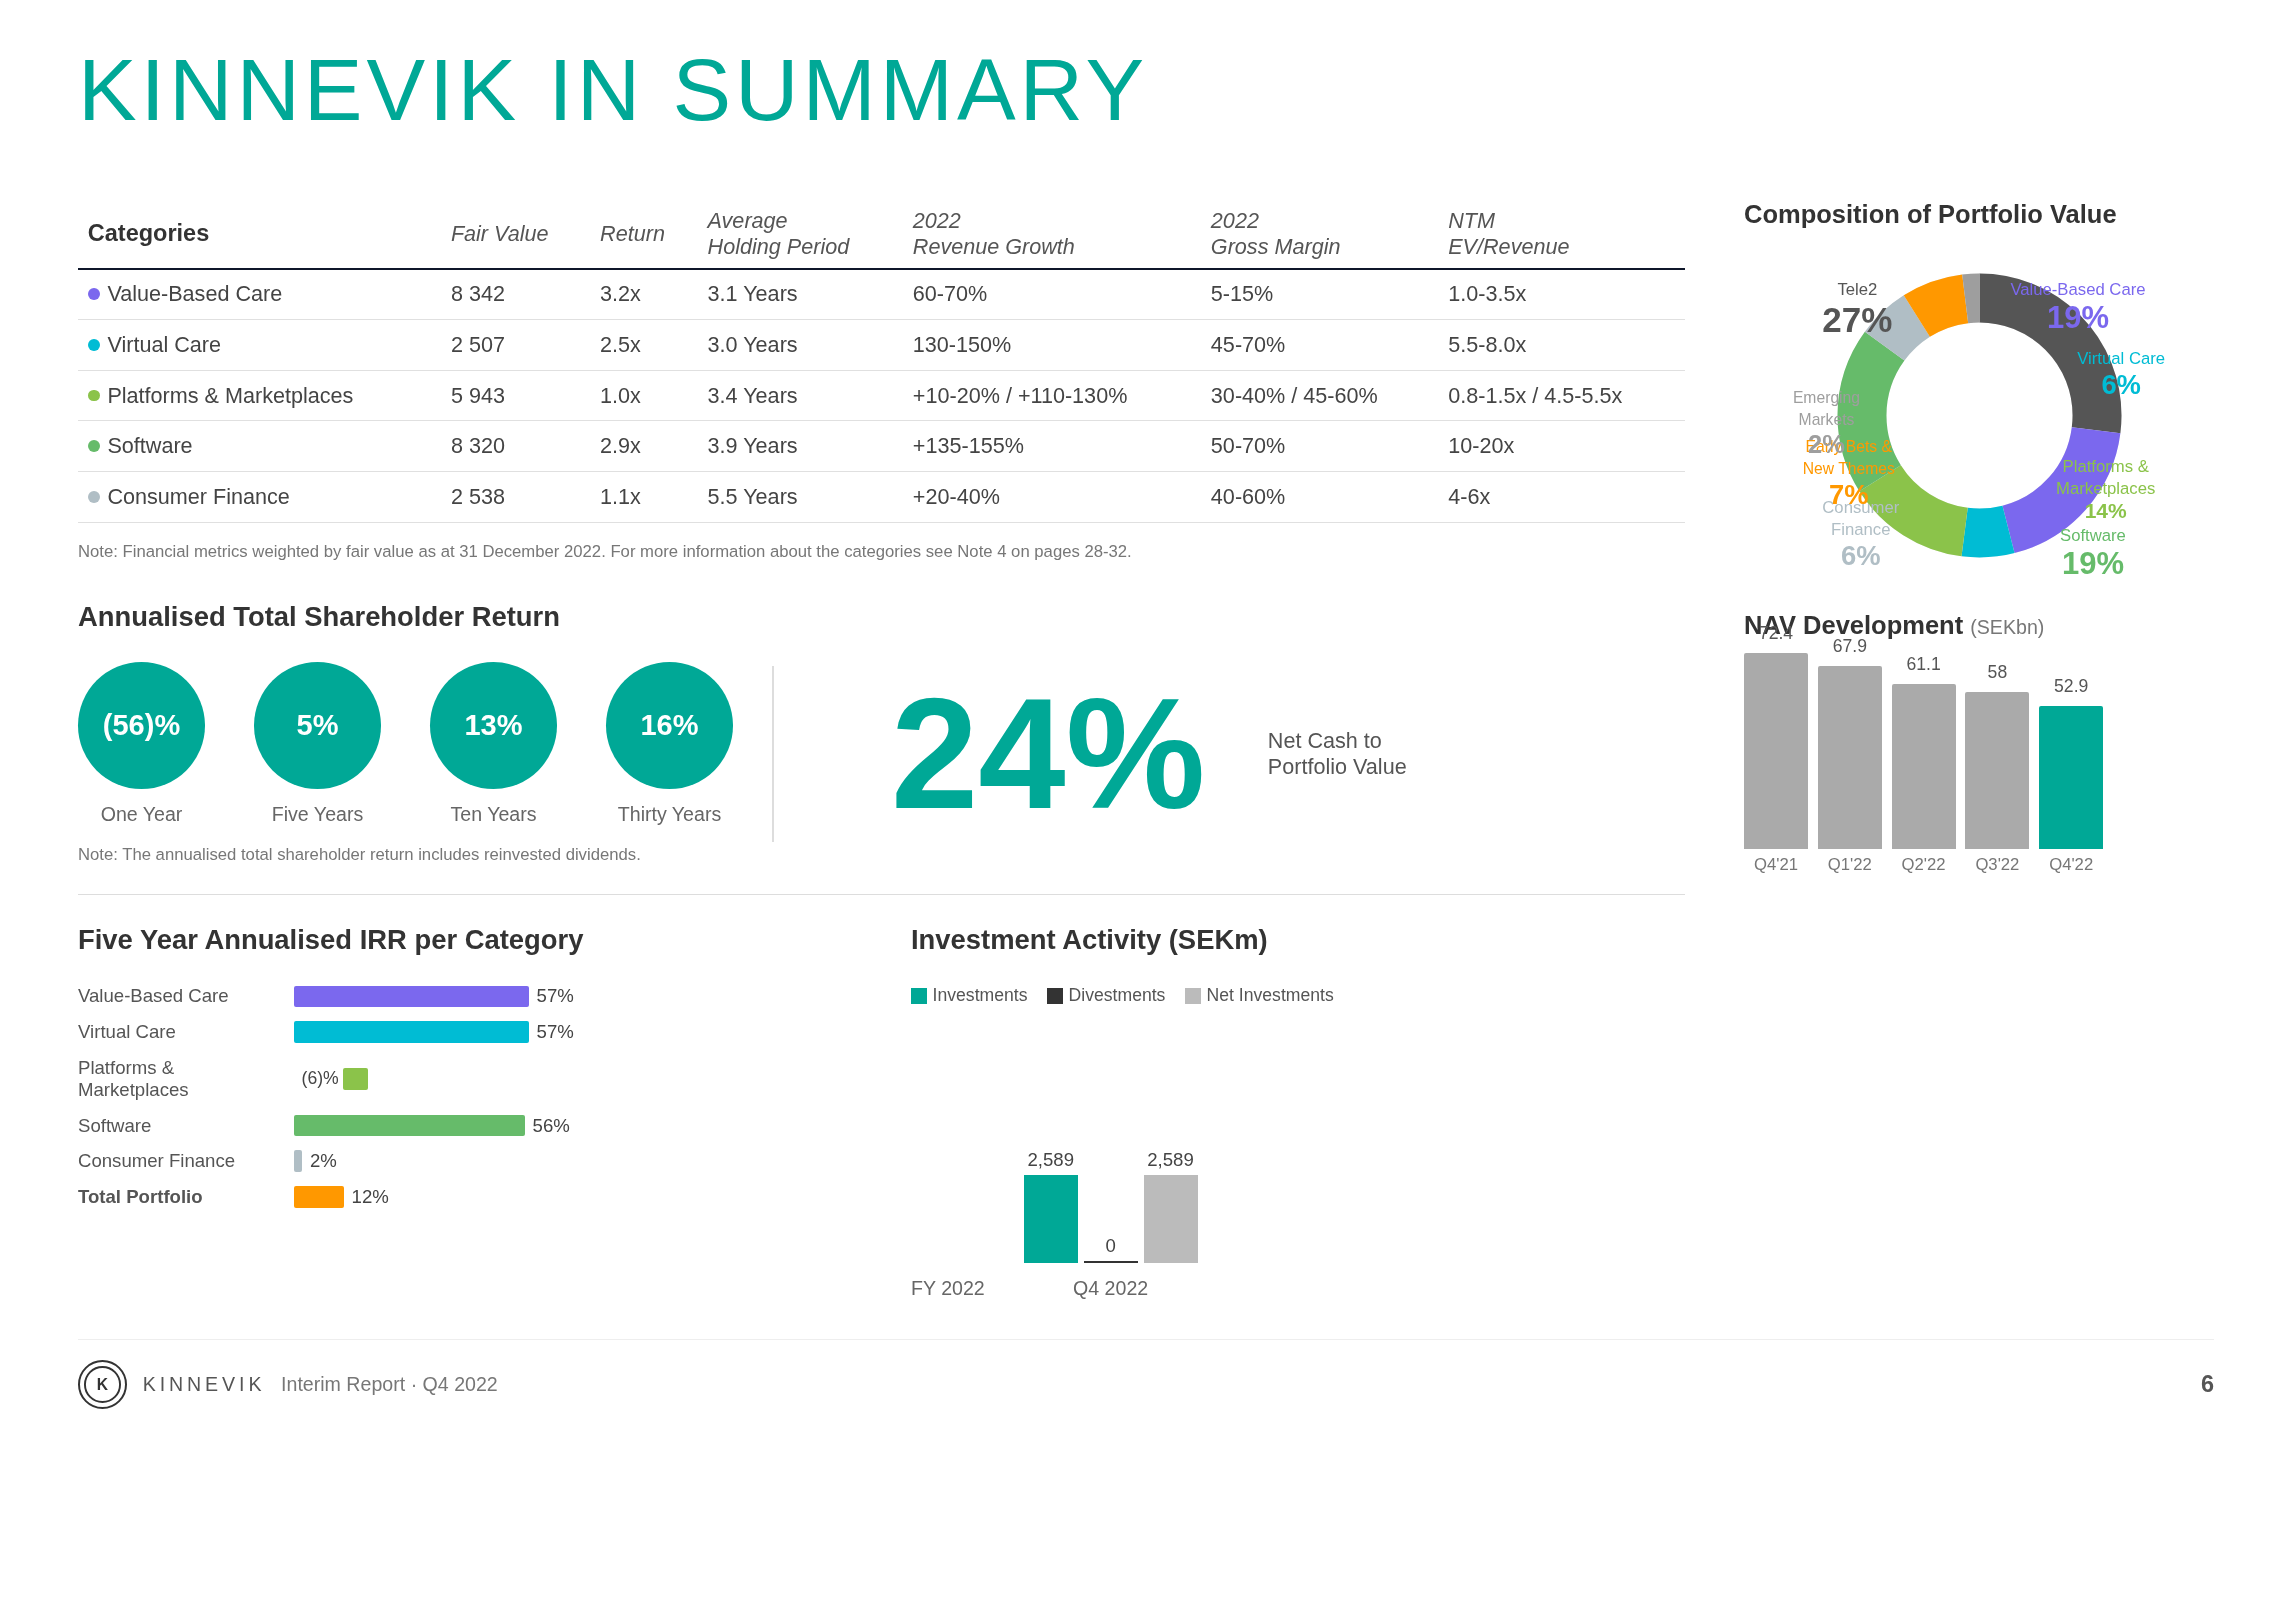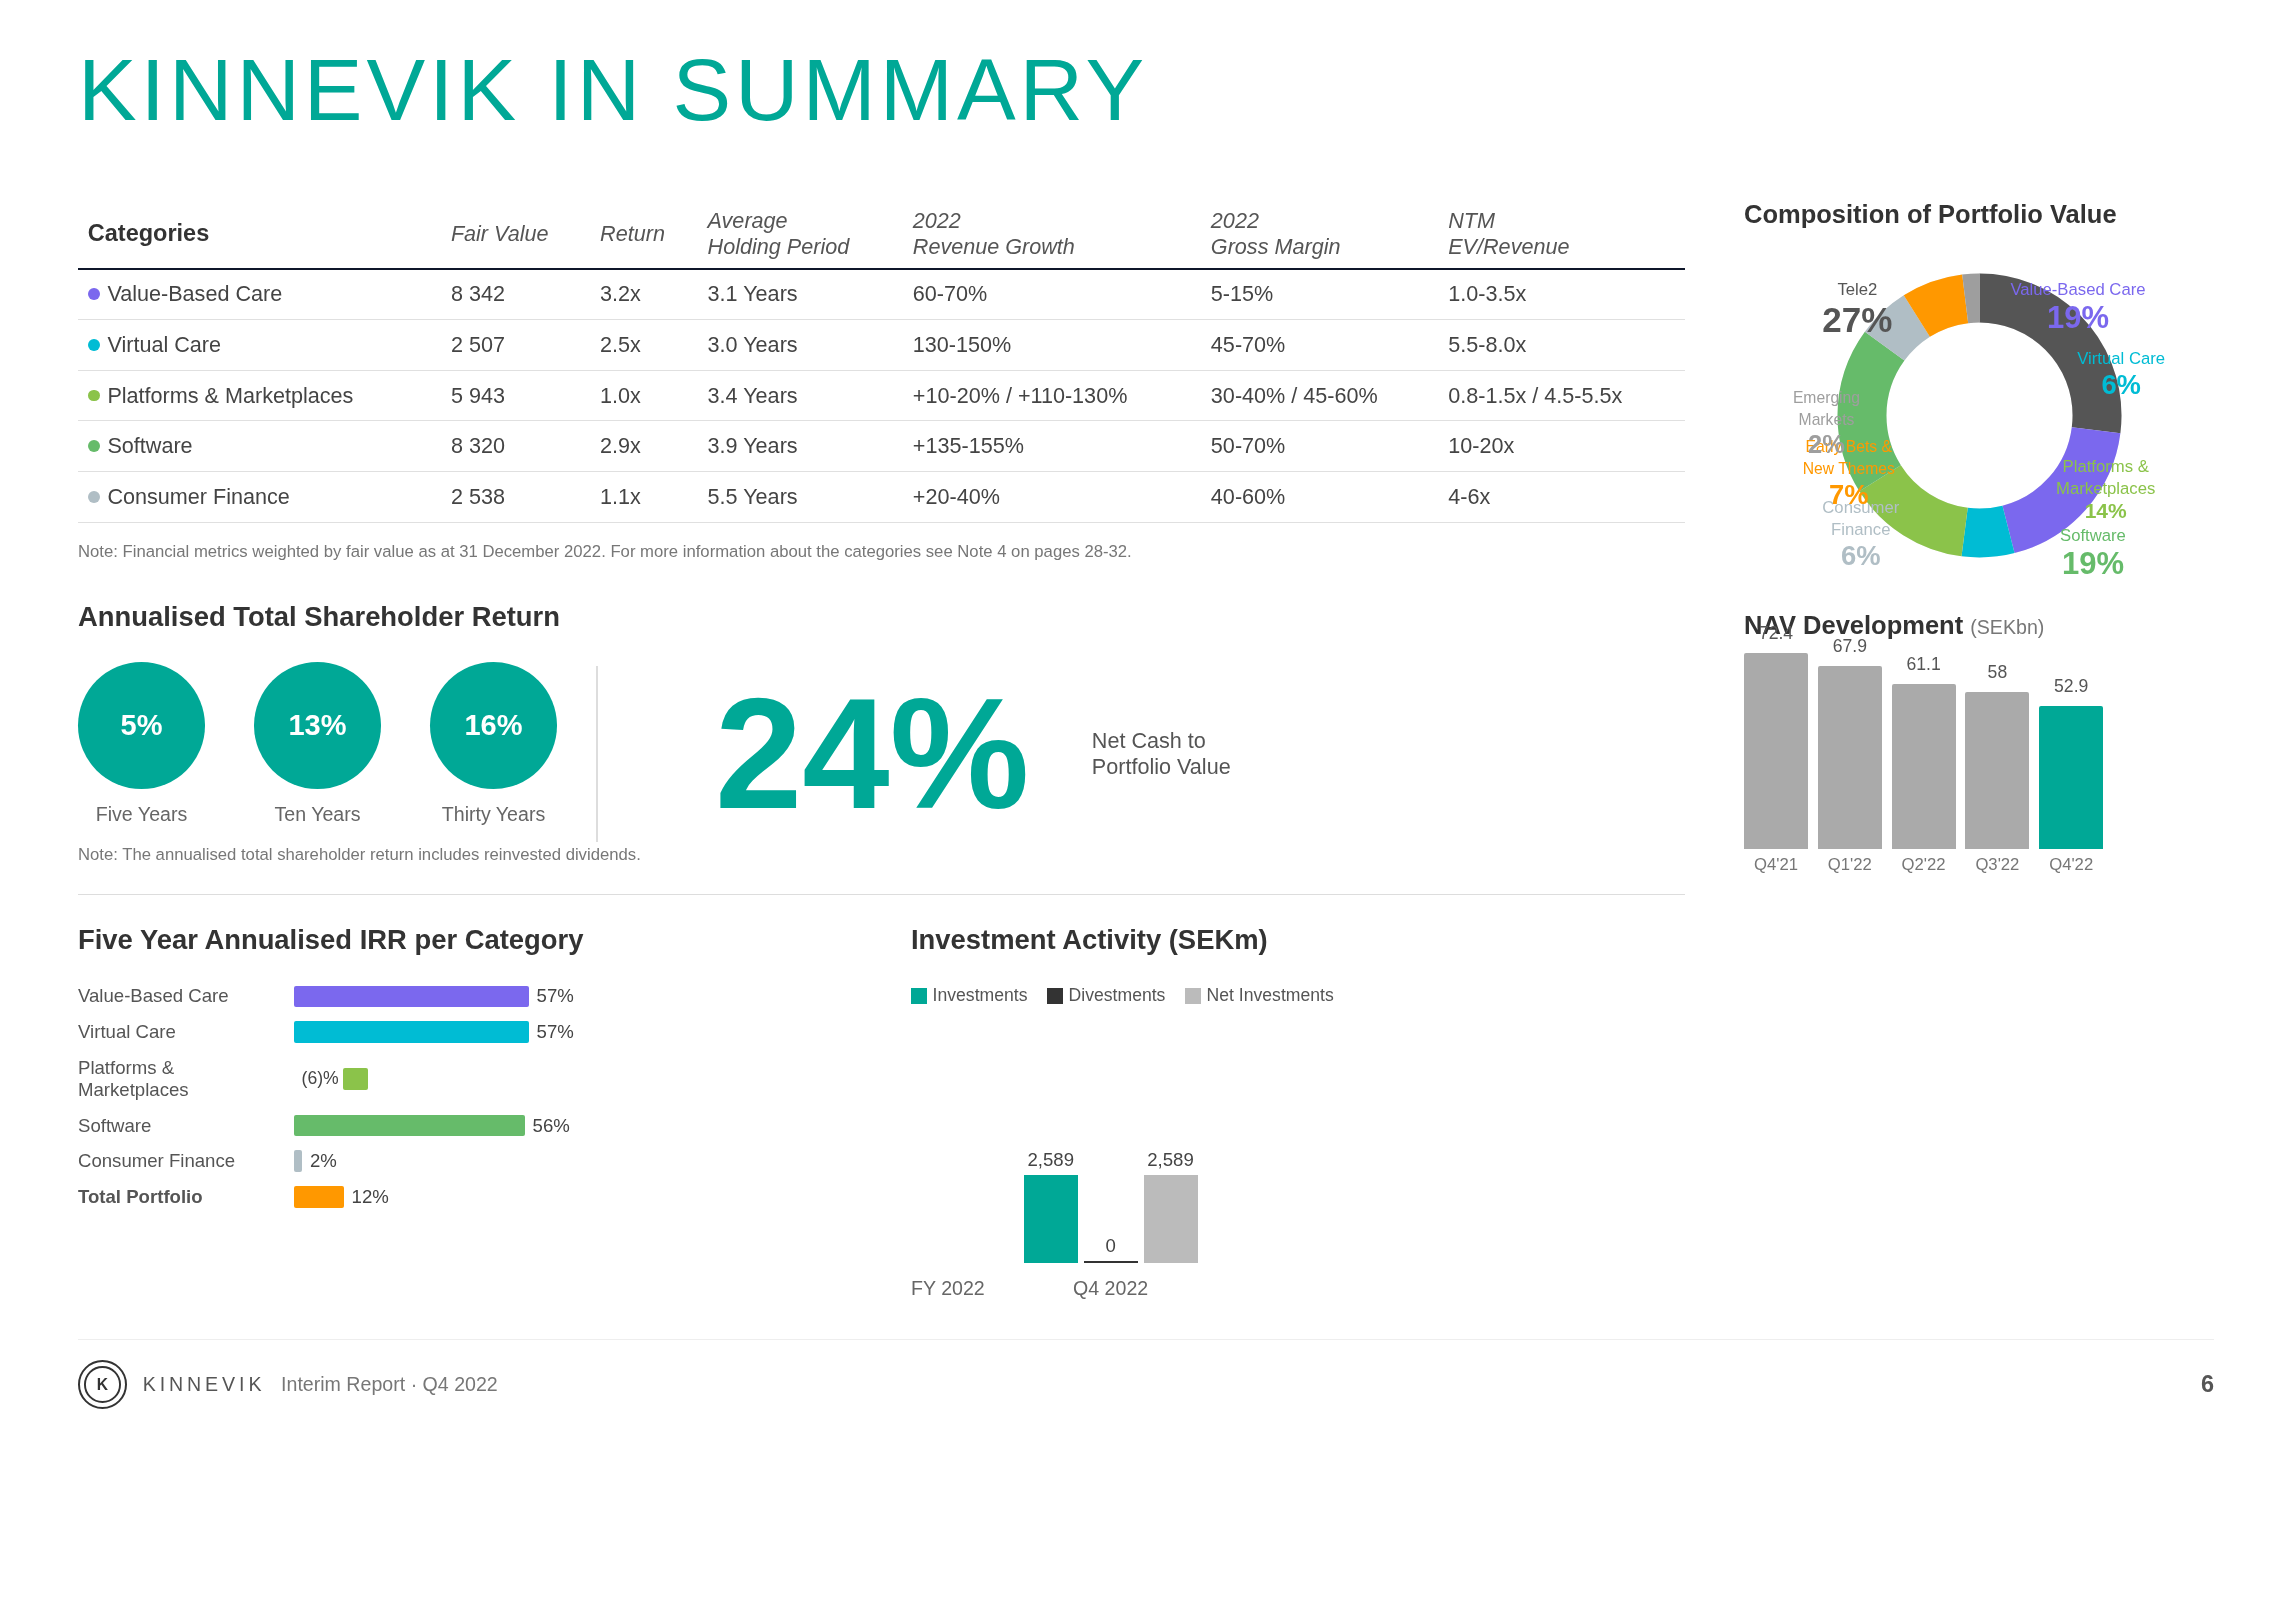--- a/index.html
+++ b/index.html
@@ -468,20 +468,24 @@
     <td>4-6x</td>
   </tr>
           </tbody>
       </table>
       <p class="table-note">Note: Financial metrics weighted by fair value as at 31 December 2022. For more information about the categories see Note 4 on pages 28-32.</p>
 
       <div class="shareholder-section">
         <div class="section-title">Annualised Total Shareholder Return</div>
         <div style="display:flex; align-items:center;">
           <div class="return-circles" id="return-circles">
+          <div class="circle-item">
+    <div class="circle">(56)%</div>
+    <span class="circle-label">One Year</span>
+  </div>
               <div class="circle-item">
     <div class="circle">5%</div>
     <span class="circle-label">Five Years</span>
   </div>
               <div class="circle-item">
     <div class="circle">13%</div>
     <span class="circle-label">Ten Years</span>
   </div>
               <div class="circle-item">
     <div class="circle">16%</div>

